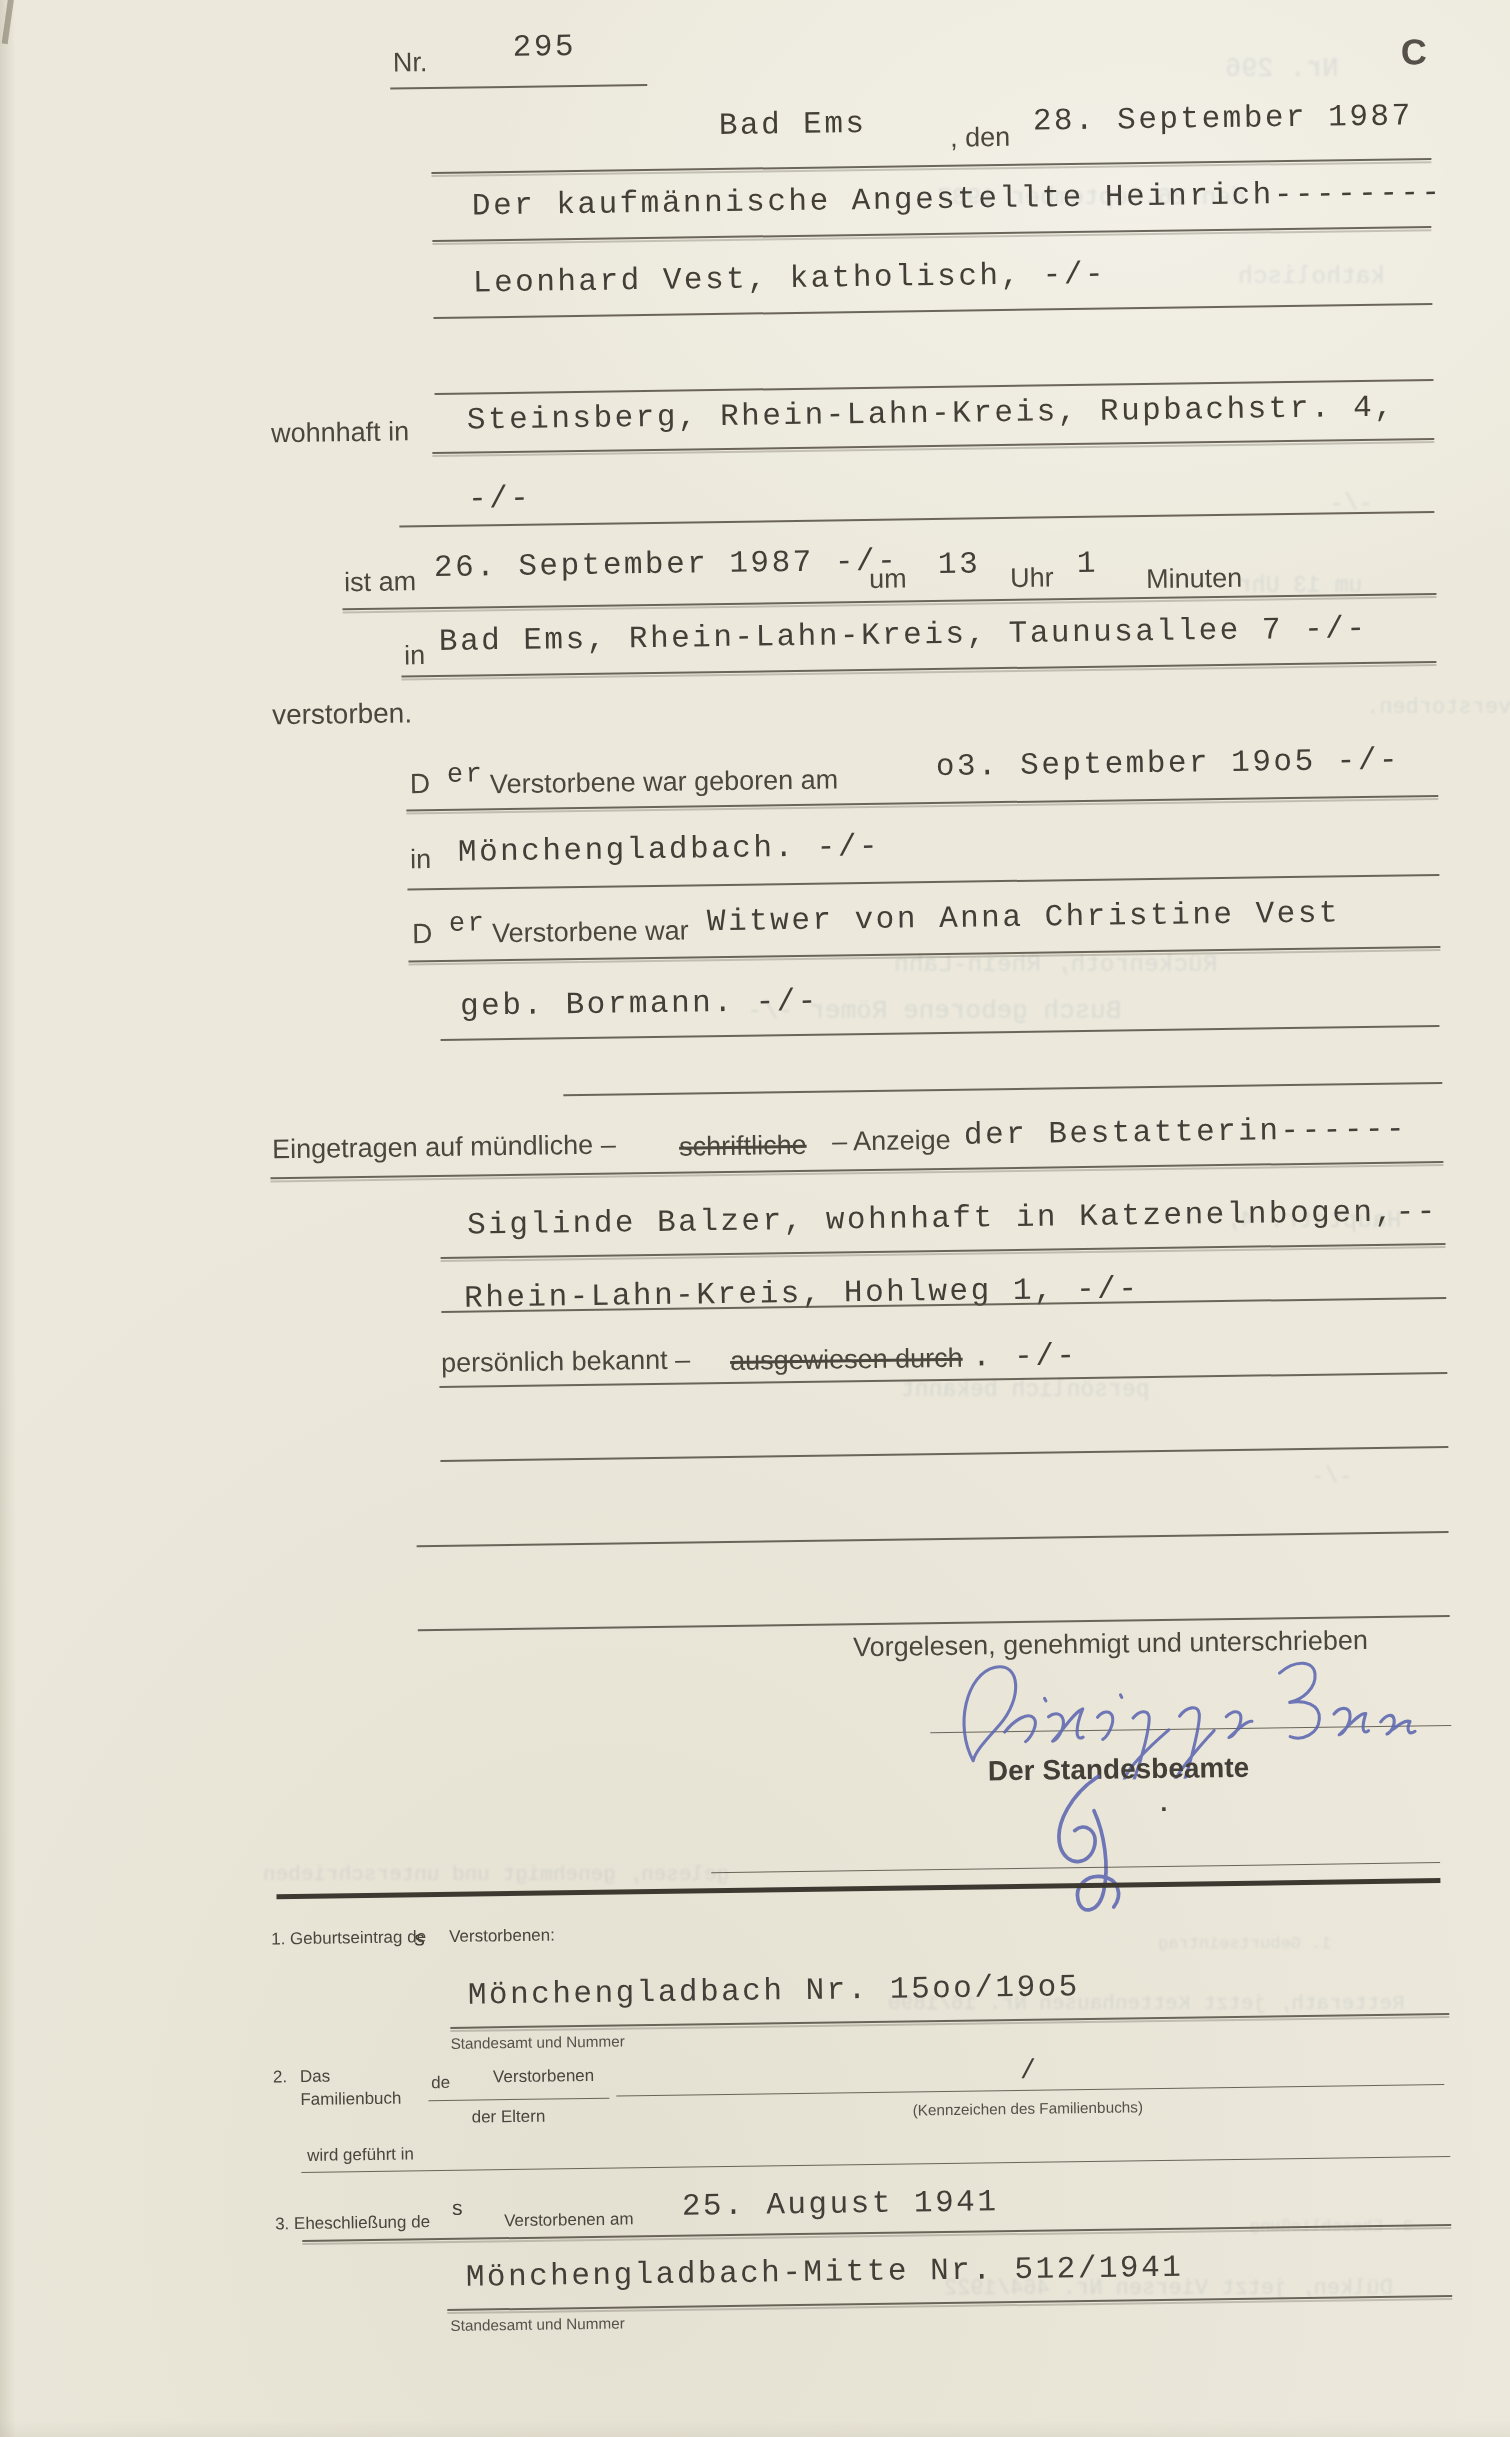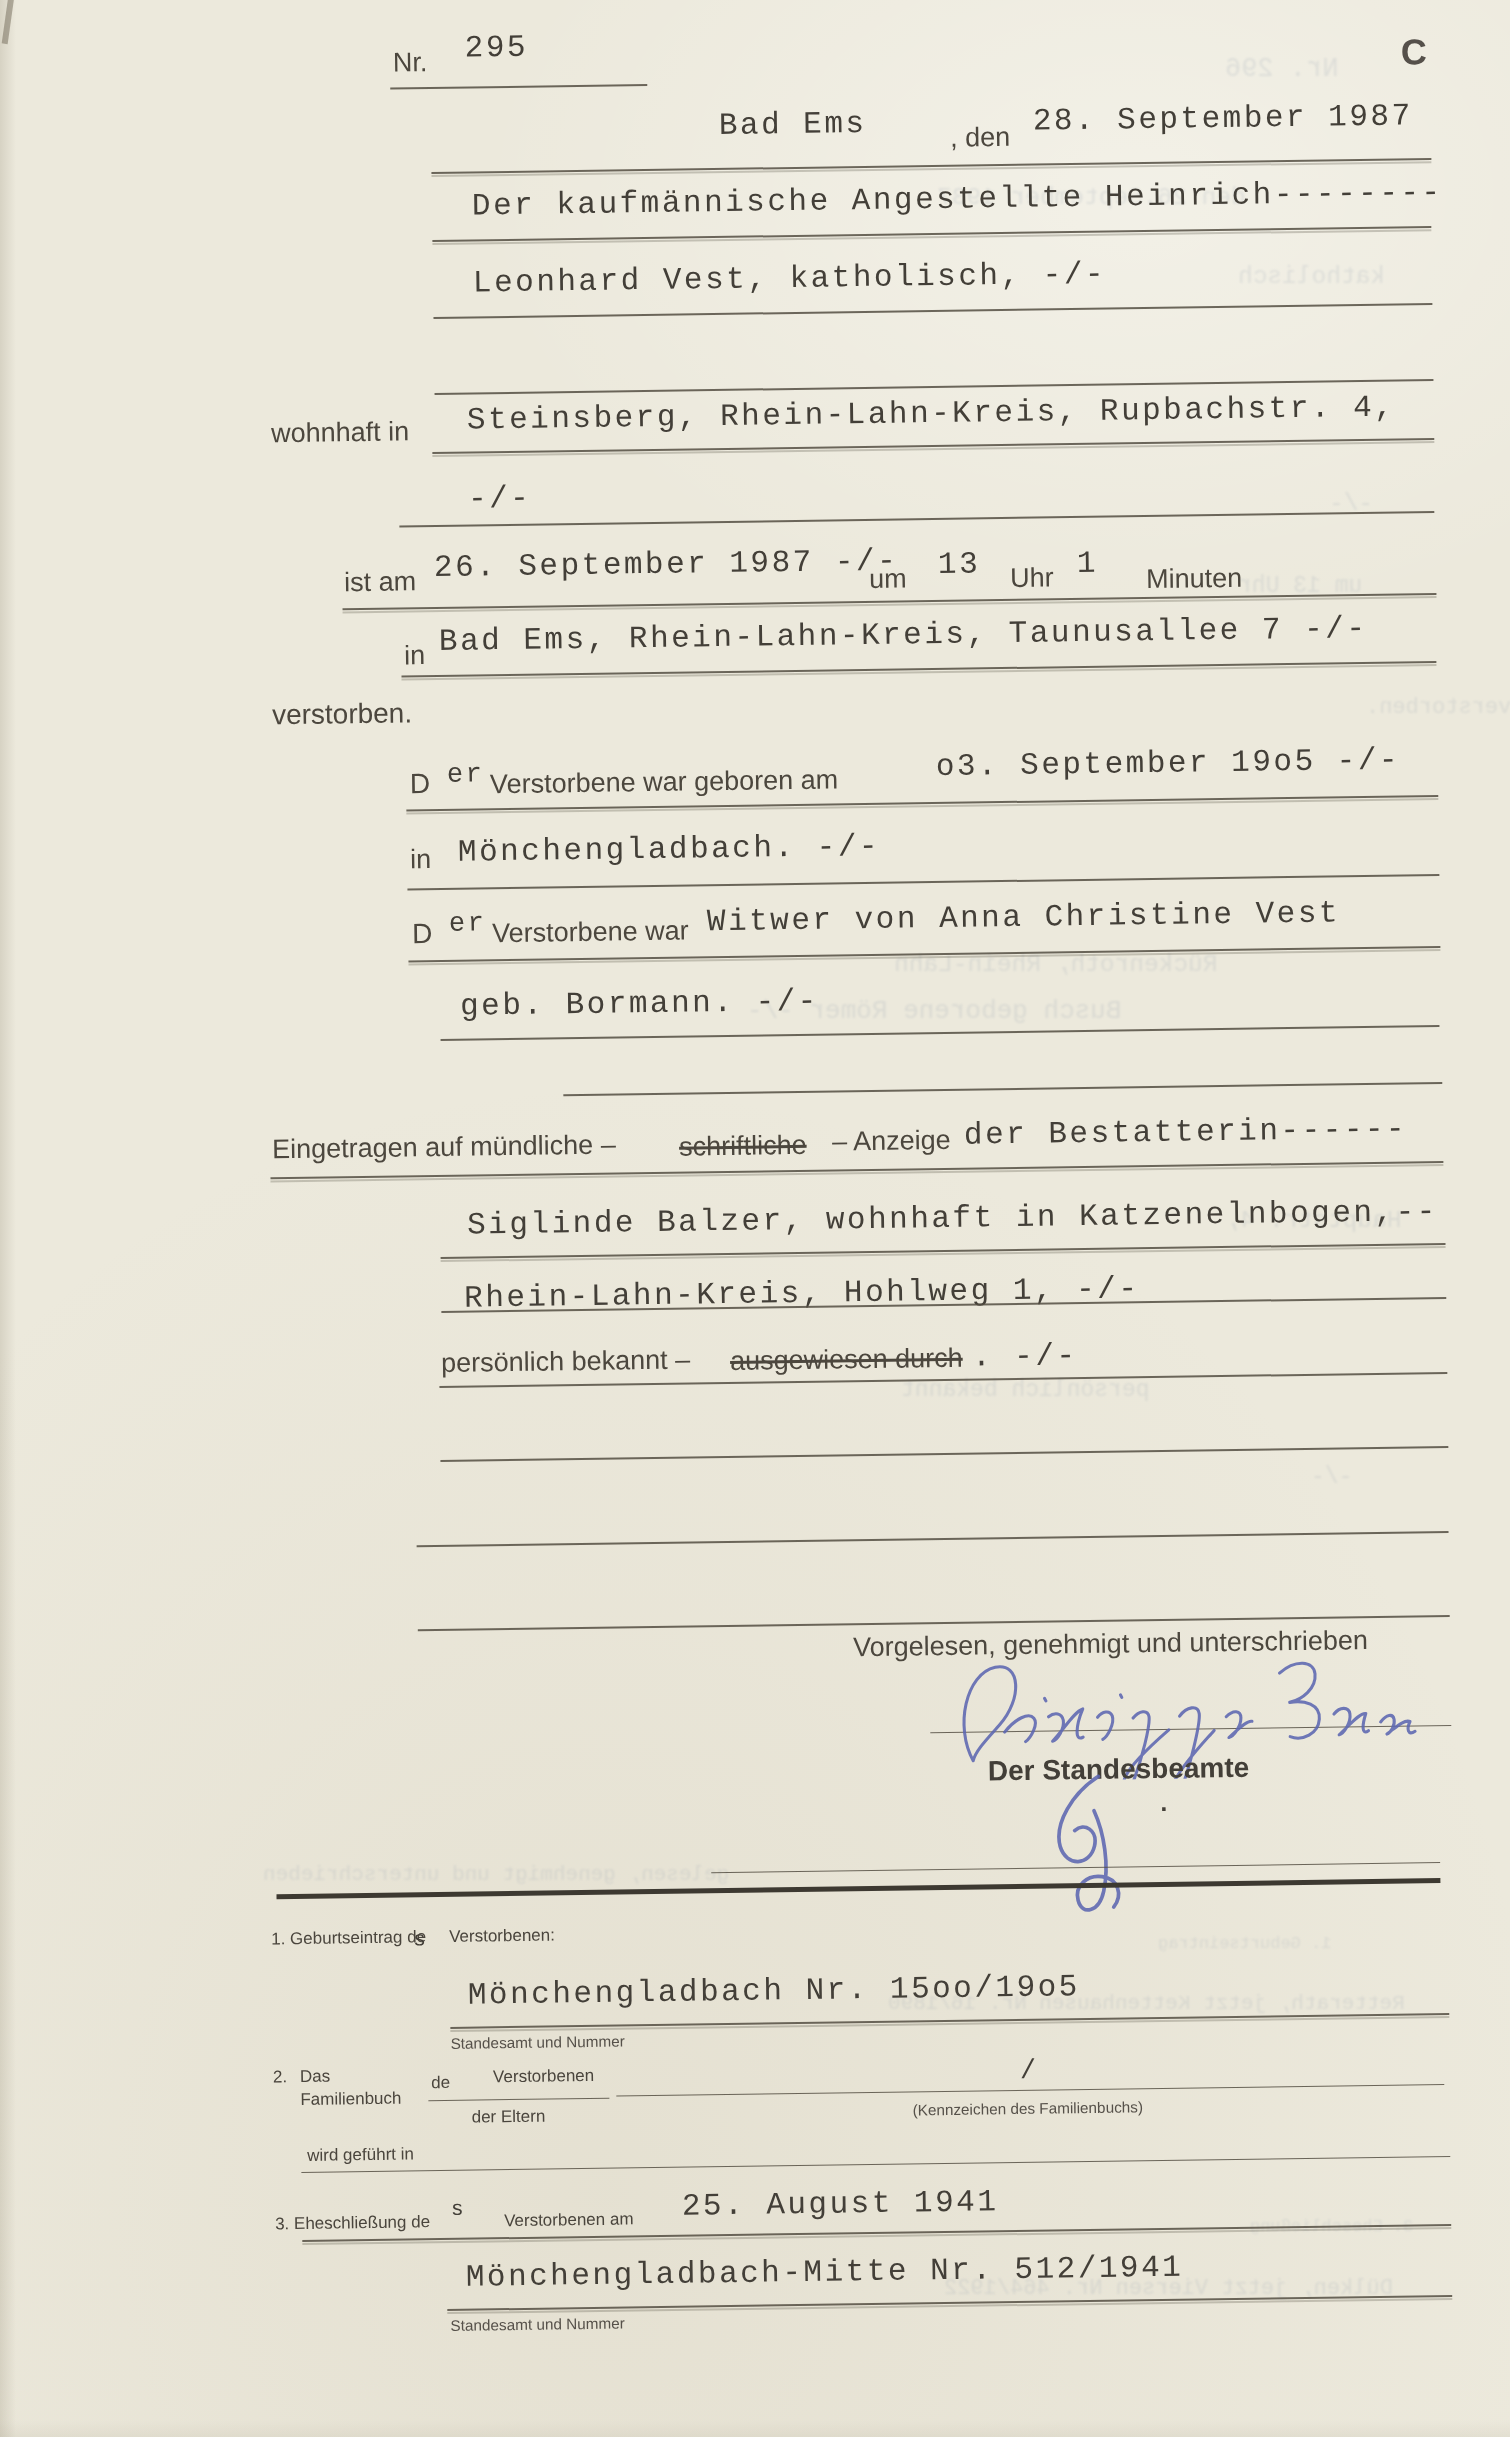--- a/index.html
+++ b/index.html
@@ -53,21 +53,21 @@
   <div class="ghost" style="left:1311px;top:1464px;font-size:23px;">-/-</div>
   <div class="ghost" style="left:263px;top:1863px;font-size:21px;">gelesen, genehmigt und unterschrieben</div>
   <div class="ghost" style="left:1158px;top:1934px;font-size:17px;">1. Geburtseintrag</div>
   <div class="ghost" style="left:888px;top:1992px;font-size:21px;">Retterath, jetzt Kettenhausen Nr. 16/1890</div>
   <div class="ghost" style="left:1250px;top:2217px;font-size:17px;">3. Eheschließung</div>
   <div class="ghost" style="left:944px;top:2276px;font-size:22px;">Dülken, jetzt Viersen Nr. 464/1922</div>
 
   <div class="tilt">
 
     <span class="abs p" style="left:392px;top:53px;font-size:27px;">Nr.</span>
-    <span class="abs t" style="left:464px;top:37px;">295</span>
+    <span class="abs t" style="left:512px;top:37px;">295</span>
     <div class="rule" style="left:389px;top:93px;width:257px;"></div>
     <span class="abs p bold" style="left:1400px;top:51px;font-size:36px;color:#55504a;">C</span>
 
     <span class="abs t" style="left:717px;top:118px;">Bad Ems</span>
     <span class="abs p" style="left:948px;top:136px;font-size:27px;">, den</span>
     <span class="abs t" style="left:1031px;top:118px;">28. September 1987</span>
     <div class="rule dbl" style="left:429px;top:178px;width:1000px;"></div>
 
     <span class="abs t" style="left:469px;top:195px;">Der kaufmännische Angestellte Heinrich--------</span>
     <div class="rule dbl" style="left:429px;top:246px;width:999px;"></div>

